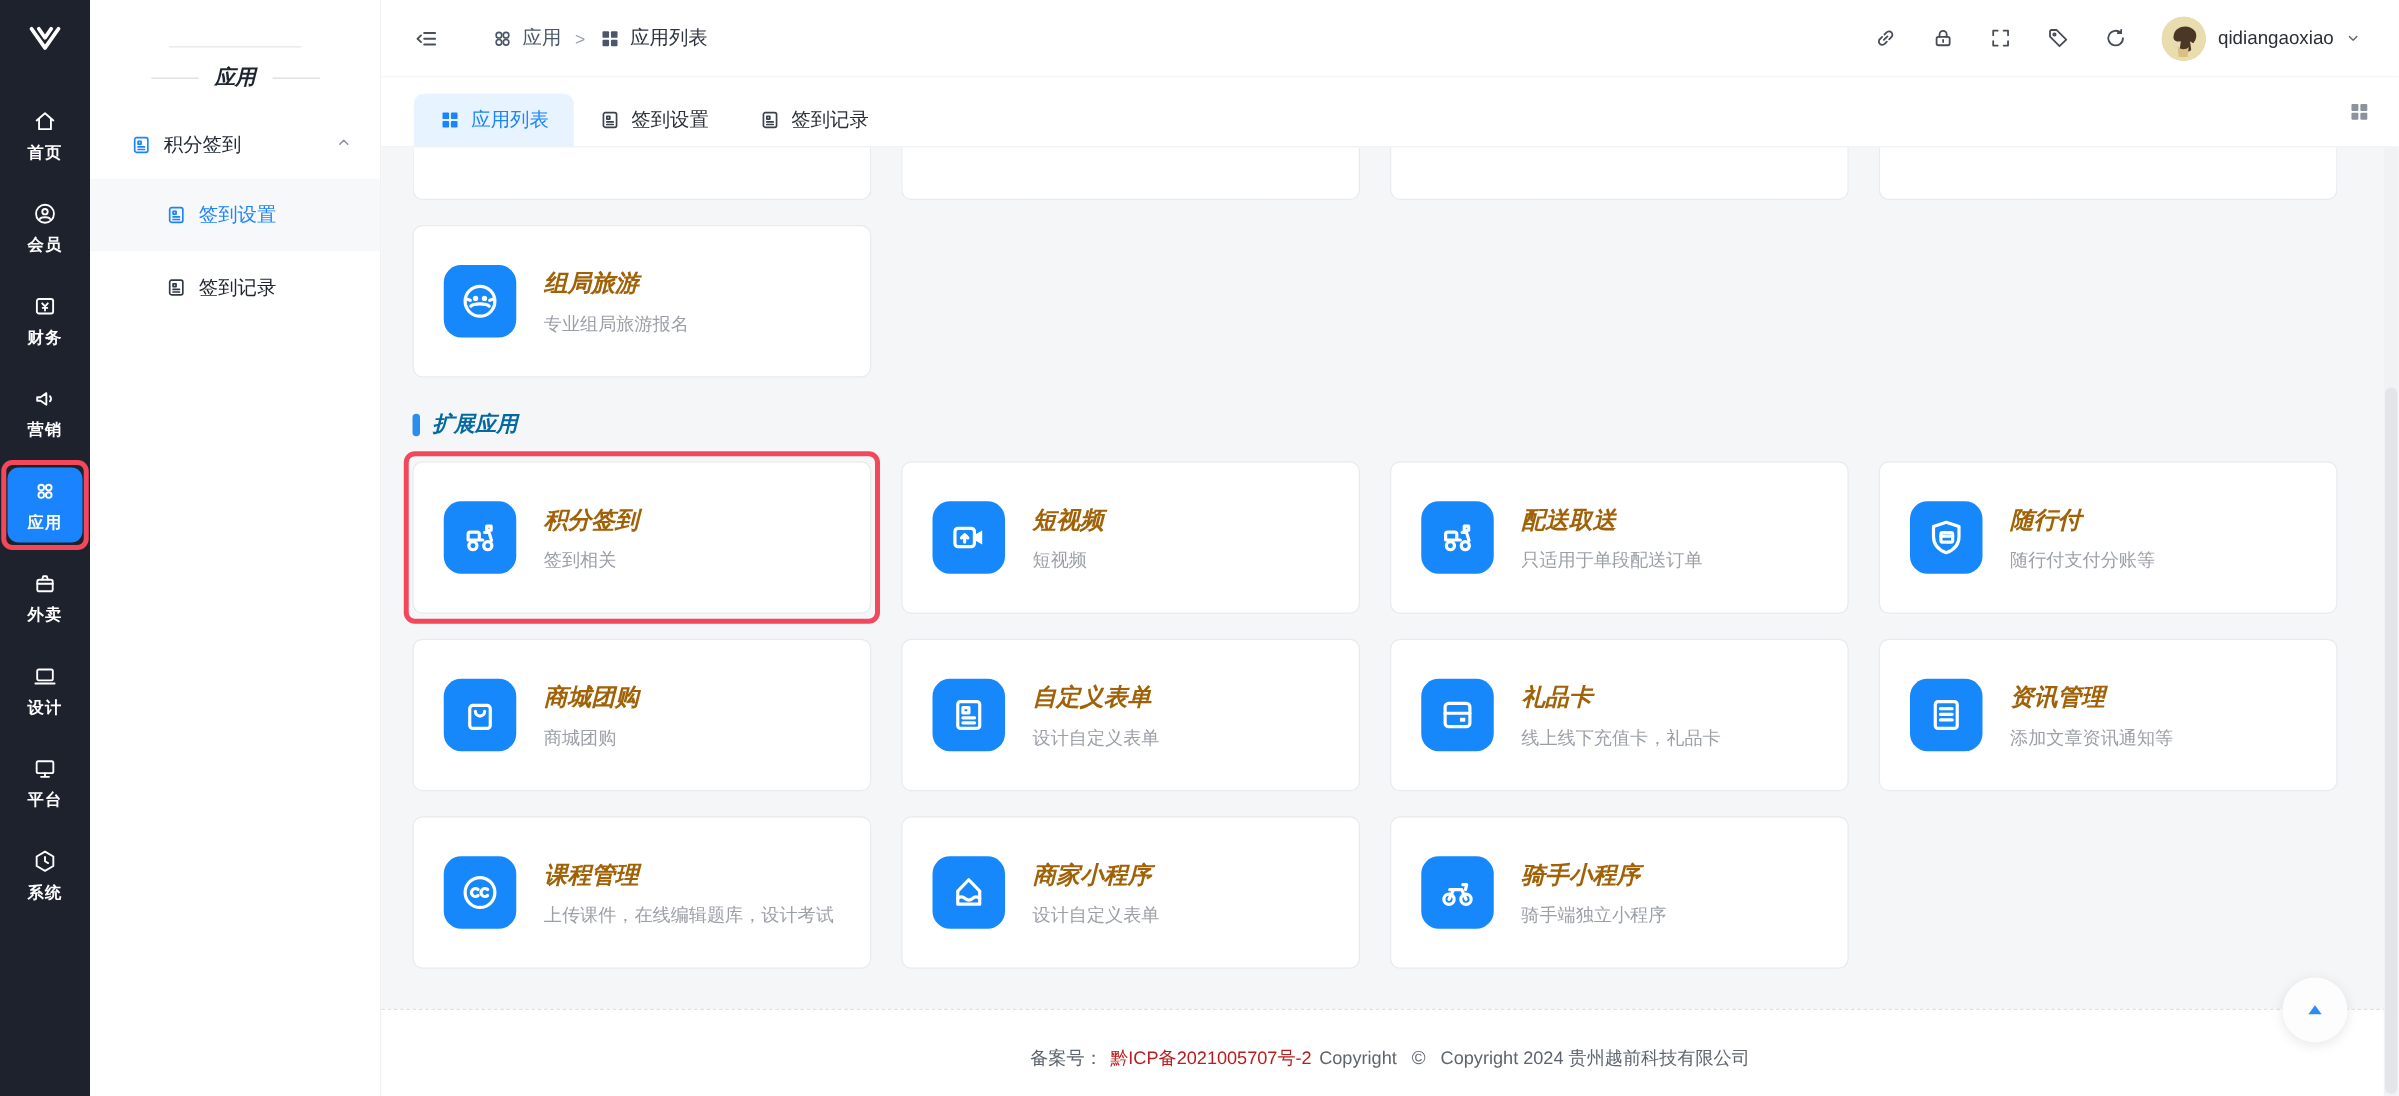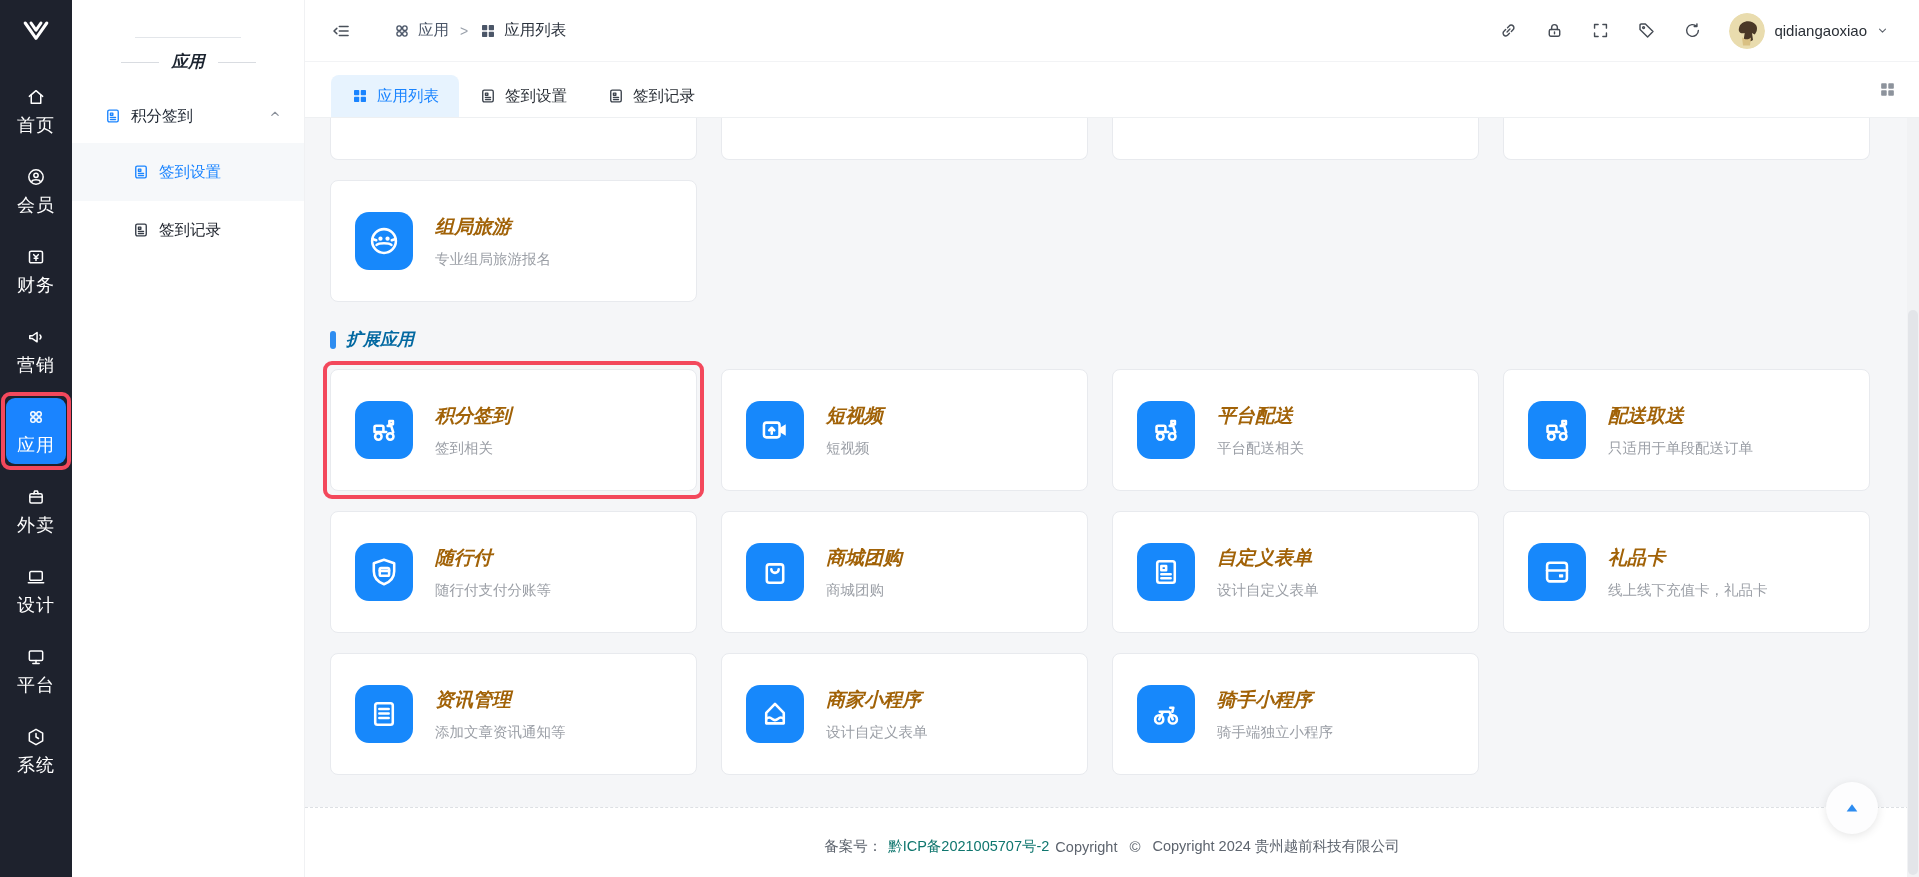--- a/index.html
+++ b/index.html
@@ -9,21 +9,21 @@
 
   
   .rail { width:72px; background:#1e222d; display:flex; flex-direction:column; align-items:center; padding-top:10px; flex:none; }
   .logo { width:44px; height:44px; display:flex; align-items:center; justify-content:center; }
   .logo svg { width:36px; height:36px; }
   .rail-nav { margin-top:24px; display:flex; flex-direction:column; gap:14px; align-items:center; }
   .rail-item { width:60px; padding:9px 0 7px; display:flex; flex-direction:column; align-items:center; gap:6px;
                color:#fff; border-radius:9px; cursor:pointer; position:relative; }
   .rail-item .rail-icon { width:20px; height:20px; display:block; }
   .rail-item .rail-icon svg { width:20px; height:20px; display:block; }
-  .rail-label { font-size:18px; letter-spacing:1px; }
+  .rail-label { font-size:13px; letter-spacing:1px;font-weight:bold; }
   .rail-item.active { background:#1a84ff; }
   .hl-box::after { content:""; position:absolute; inset:-6px -5px; border:4px solid #f3485c; border-radius:9px; pointer-events:none; z-index:5; }
 
   
   .submenu { width:233px; background:#fff; border-right:1px solid #f0f1f3; flex:none; }
   .submenu-topline { width:106px; height:1px; background:#e3e6ea; margin:37px auto 0; }
   .submenu-title { margin-top:13px; display:flex; align-items:center; justify-content:center; gap:13px;
                    font-size:16.5px; font-weight:bold; font-style:italic; color:#1c2430; }
   .submenu-title .line { width:38px; height:1px; background:#d9dce1; }
   .parent-item { margin-top:16px; height:54px; display:flex; align-items:center; gap:9px; padding:0 22px 0 32px;
@@ -87,21 +87,21 @@
   .hl-card::after { content:""; position:absolute; inset:-9px -8px; border:4px solid #f3485c; border-radius:9px;
                     pointer-events:none; z-index:4; }
   .section-head { margin:26px 0 18px; display:flex; align-items:center; }
   .section-bar { width:6px; height:18px; border-radius:3px; background:#2d8cf0; }
   .section-label { margin-left:10px; font-size:17px; font-weight:bold; font-style:italic; color:#0369a1; }
 
   
   .page-footer { margin:32px -49px 0 -25px; height:78px; background:#fff; border-top:1px dashed #dde0e4;
                  display:flex; align-items:center; justify-content:center; gap:6px; font-size:14.5px;
                  color:#5d646e; position:relative; }
-  .icp-link { color:#0f766e; cursor:pointer; }
+  .icp-link { color:#b91c1c; cursor:pointer; }
   .copy-sym { font-size:15px; margin:0 6px; color:#5d646e; }
   .back-top { position:absolute; right:41px; top:-26px; width:52px; height:52px; border-radius:50%;
               background:#fdfdfe; box-shadow:0 2px 10px rgba(0,0,0,.10); display:flex; align-items:center;
               justify-content:center; cursor:pointer; z-index:6; }
   .back-top svg { width:20px; height:20px; color:#2d8cf0; }
 
   
   .vscroll { position:absolute; right:0; top:118px; bottom:0; width:12px; background:#f1f2f4; }
   .vscroll .thumb { position:absolute; left:1px; right:1px; top:192px; bottom:2px; background:#e3e5e9; border-radius:6px; }
 </style>
@@ -425,33 +425,20 @@
   </div>
           <div class="card">
     <div class="card-icon">
               <svg viewBox="0 0 24 24" fill="none" stroke="currentColor" stroke-width="1.8" stroke-linecap="round" stroke-linejoin="round">
                 <circle cx="8" cy="16.6" r="2.3"></circle>
                 <circle cx="16.4" cy="16.6" r="2.3"></circle>
                 <path d="M5.3 13.4v-3.3c0-.6.5-1.1 1.1-1.1h4.1c.6 0 1.1.5 1.1 1.1v3.3M5.3 13.4h8.3M14.6 9.1h2.5l1.4 4.6M15.8 5.6h2.5v2.3h-2.5z"></path>
               </svg>
             </div>
     <div class="card-text">
-      <div class="card-title">平台配送</div>
-      <div class="card-sub">平台配送相关</div>
-    </div>
-  </div>
-          <div class="card">
-    <div class="card-icon">
-              <svg viewBox="0 0 24 24" fill="none" stroke="currentColor" stroke-width="1.8" stroke-linecap="round" stroke-linejoin="round">
-                <circle cx="8" cy="16.6" r="2.3"></circle>
-                <circle cx="16.4" cy="16.6" r="2.3"></circle>
-                <path d="M5.3 13.4v-3.3c0-.6.5-1.1 1.1-1.1h4.1c.6 0 1.1.5 1.1 1.1v3.3M5.3 13.4h8.3M14.6 9.1h2.5l1.4 4.6M15.8 5.6h2.5v2.3h-2.5z"></path>
-              </svg>
-            </div>
-    <div class="card-text">
       <div class="card-title">配送取送</div>
       <div class="card-sub">只适用于单段配送订单</div>
     </div>
   </div>
           <div class="card">
     <div class="card-icon">
               <svg viewBox="0 0 24 24" fill="none" stroke="currentColor" stroke-width="1.8" stroke-linecap="round" stroke-linejoin="round">
                 <path d="M12 3.4l7.2 2.4v5.6c0 4.6-3.1 7.7-7.2 9.2-4.1-1.5-7.2-4.6-7.2-9.2V5.8z"></path>
                 <rect x="9" y="9.2" width="6.6" height="5.4" rx="0.9"></rect>
                 <path d="M9 11.2h6.6"></path>
@@ -502,20 +489,32 @@
           <div class="card">
     <div class="card-icon">
               <svg viewBox="0 0 24 24" fill="none" stroke="currentColor" stroke-width="1.8" stroke-linecap="round" stroke-linejoin="round">
                 <rect x="5.8" y="4.4" width="12.4" height="15.2" rx="1.6"></rect>
                 <path d="M8.7 8.4h6.6M8.7 11.6h6.6M8.7 14.8h6.6"></path>
               </svg>
             </div>
     <div class="card-text">
       <div class="card-title">资讯管理</div>
       <div class="card-sub">添加文章资讯通知等</div>
+    </div>
+  </div>
+          <div class="card">
+    <div class="card-icon">
+              <svg viewBox="0 0 24 24" fill="none" stroke="currentColor" stroke-width="1.8" stroke-linecap="round" stroke-linejoin="round">
+                <circle cx="12" cy="12" r="8.4"></circle>
+                <path d="M10.9 10.3a2.25 2.25 0 100 3.4M16.3 10.3a2.25 2.25 0 100 3.4"></path>
+              </svg>
+            </div>
+    <div class="card-text">
+      <div class="card-title">课程管理</div>
+      <div class="card-sub">上传课件，在线编辑题库，设计考试</div>
     </div>
   </div>
           <div class="card">
     <div class="card-icon">
               <svg viewBox="0 0 24 24" fill="none" stroke="currentColor" stroke-width="1.8" stroke-linecap="round" stroke-linejoin="round">
                 <path d="M5.8 11.2L12 4.8l6.2 6.4v7.4H5.8z"></path>
                 <path d="M5.8 15.4c1.3-1.1 2.9-1.1 4.1 0 1.3 1.1 2.9 1.1 4.2 0 1.2-1.1 2.8-1.1 4.1 0"></path>
               </svg>
             </div>
     <div class="card-text">

